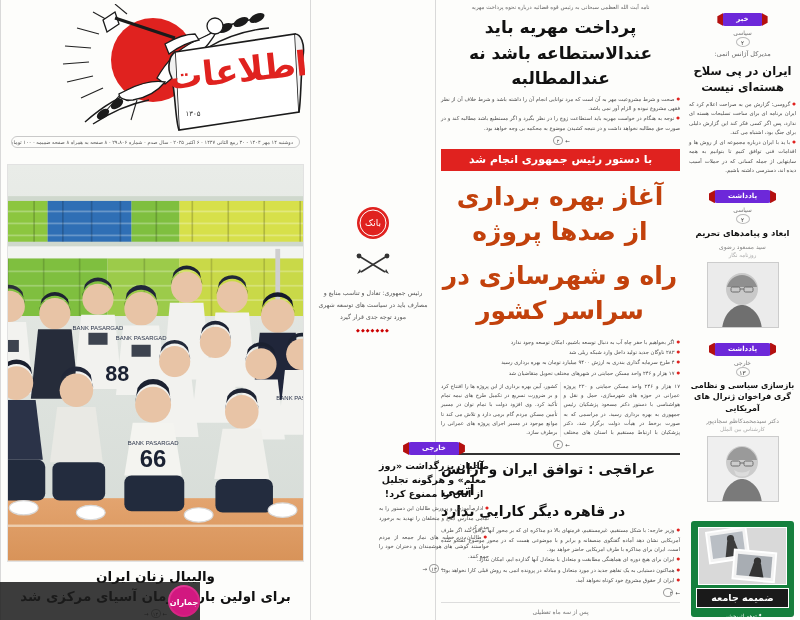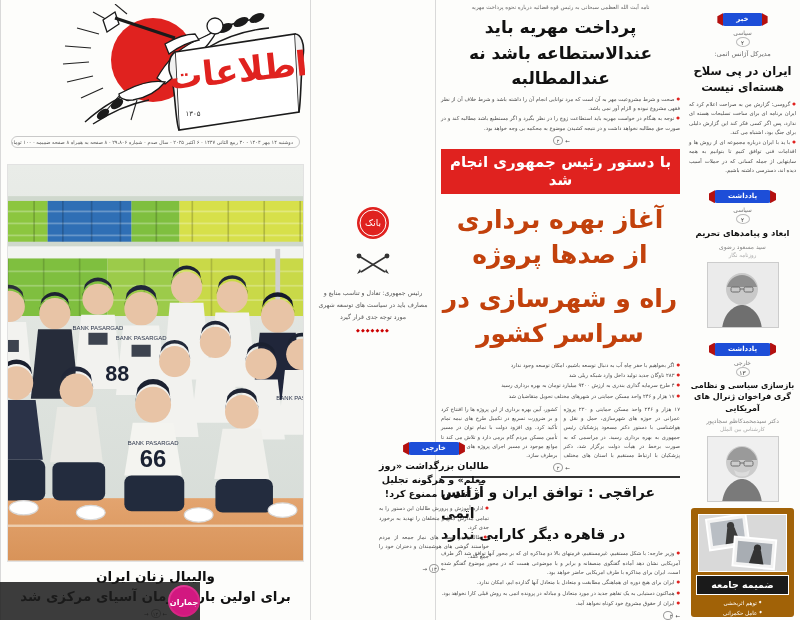--- a/index.html
+++ b/index.html
@@ -14,21 +14,21 @@
     position: relative;
     width: 800px; height: 620px;
     background: #fdfdfb;
     display: flex;
     flex-direction: row-reverse;
   }
 
   
   .badge {
     display: inline-block;
-    background: #1d4ed8;
+    background: #6d28d9;
     color: #fff;
     font-size: 7px;
     font-weight: bold;
     padding: 2px 14px 3px 14px;
     border-radius: 3px;
     letter-spacing: .5px;
     position: relative;
     text-align: center;
   }
   .badge::before, .badge::after {
@@ -126,21 +126,21 @@
   .col-main {
     width: 250px; height: 620px;
     border-left: 1px solid #d9d9d9;
     padding: 3px 5px;
     display: flex; flex-direction: column;
   }
   .lead-kicker { font-size: 5.5px; color: #666; text-align: center; line-height: 1.5; }
   .lead-hl { font-size: 17px; font-weight: bold; line-height: 1.5; text-align: center; color: #111; margin: 4px 0 3px 0; }
   .redbar {
     background: #e0221f; color: #fff;
-    font-size: 15px; font-weight: bold;
+    font-size: 11px; font-weight: bold;
     text-align: center; padding: 4px 0 5px 0;
     margin: 4px 0 6px 0;
   }
   .mega-hl {
     font-size: 25px; font-weight: bold; line-height: 1.42;
     text-align: center; color: #c2410c;
     margin: 2px 1px 6px 0;
   }
   .sub-hl { font-size: 14px; font-weight: bold; line-height: 1.5; text-align: left; color: #111; }
   .sub-hl2 { font-size: 11px; font-weight: bold; line-height: 1.5; text-align: center; color: #111; }
@@ -154,22 +154,22 @@
     display: flex; flex-direction: column;
   }
   .portrait {
     width: 72px; height: 66px;
     margin: 4px auto 2px auto;
     background: linear-gradient(160deg,#e8e8e8,#bfbfbf);
     border: 1px solid #ccc;
     position: relative; overflow: hidden;
   }
   .supplement {
-    margin: 4px 2px 0 2px;
-    background: #a16207;
+    margin: 17px 2px 0 2px;
+    background: #15803d;
     border-radius: 3px;
     padding: 4px 3px 6px 3px;
     position: relative;
     flex: 1;
     min-height: 0;
   }
   .supp-photo {
     height: 58px; margin: 2px 4px 2px 4px;
     background: linear-gradient(145deg,#cfcfcf,#8e8e8e);
     border: 1px solid #fff;

